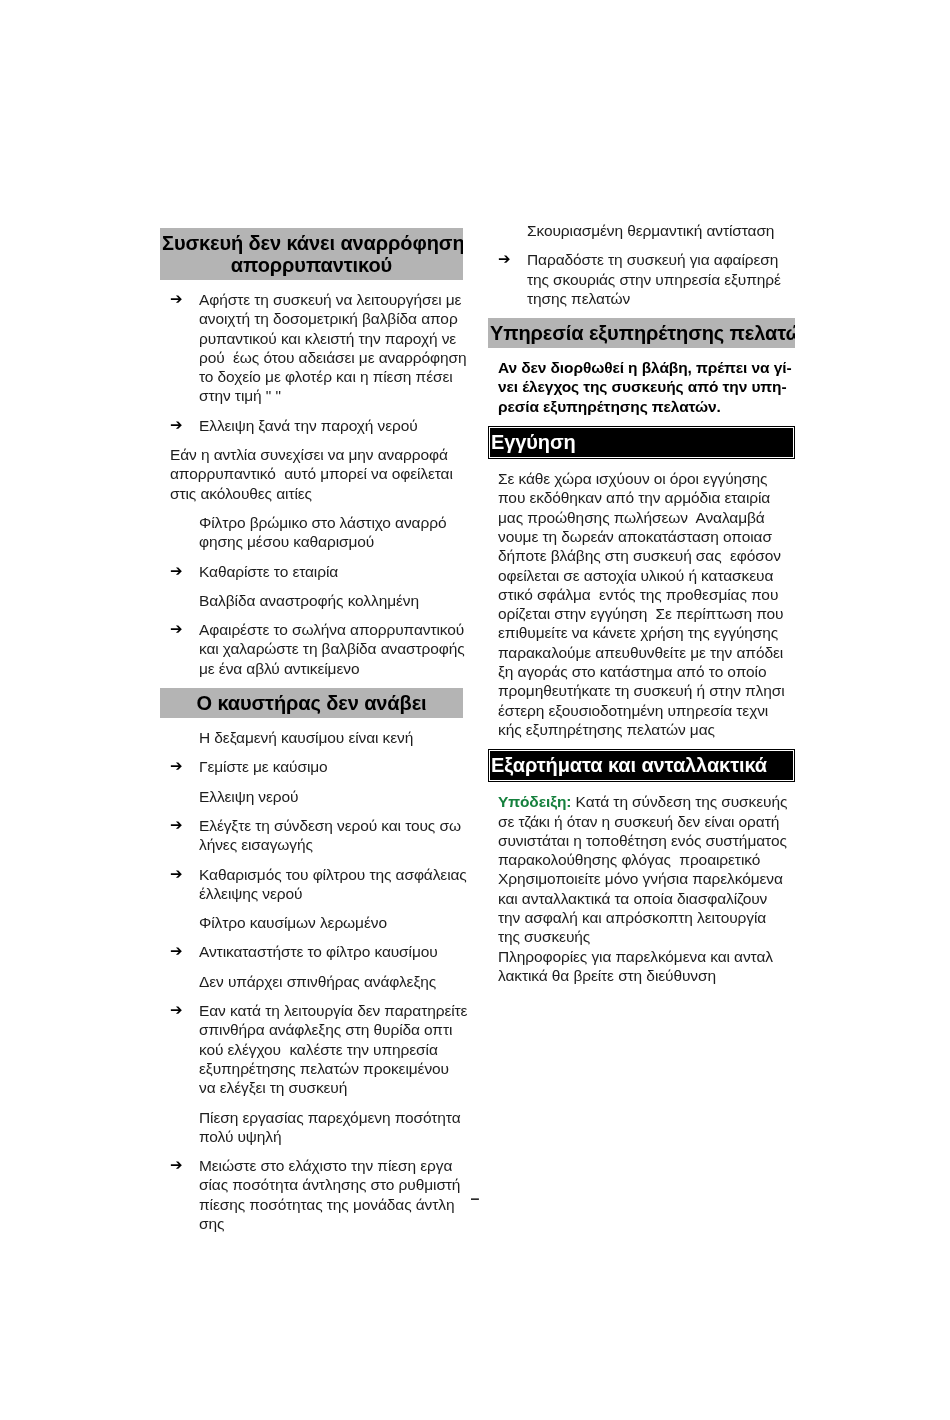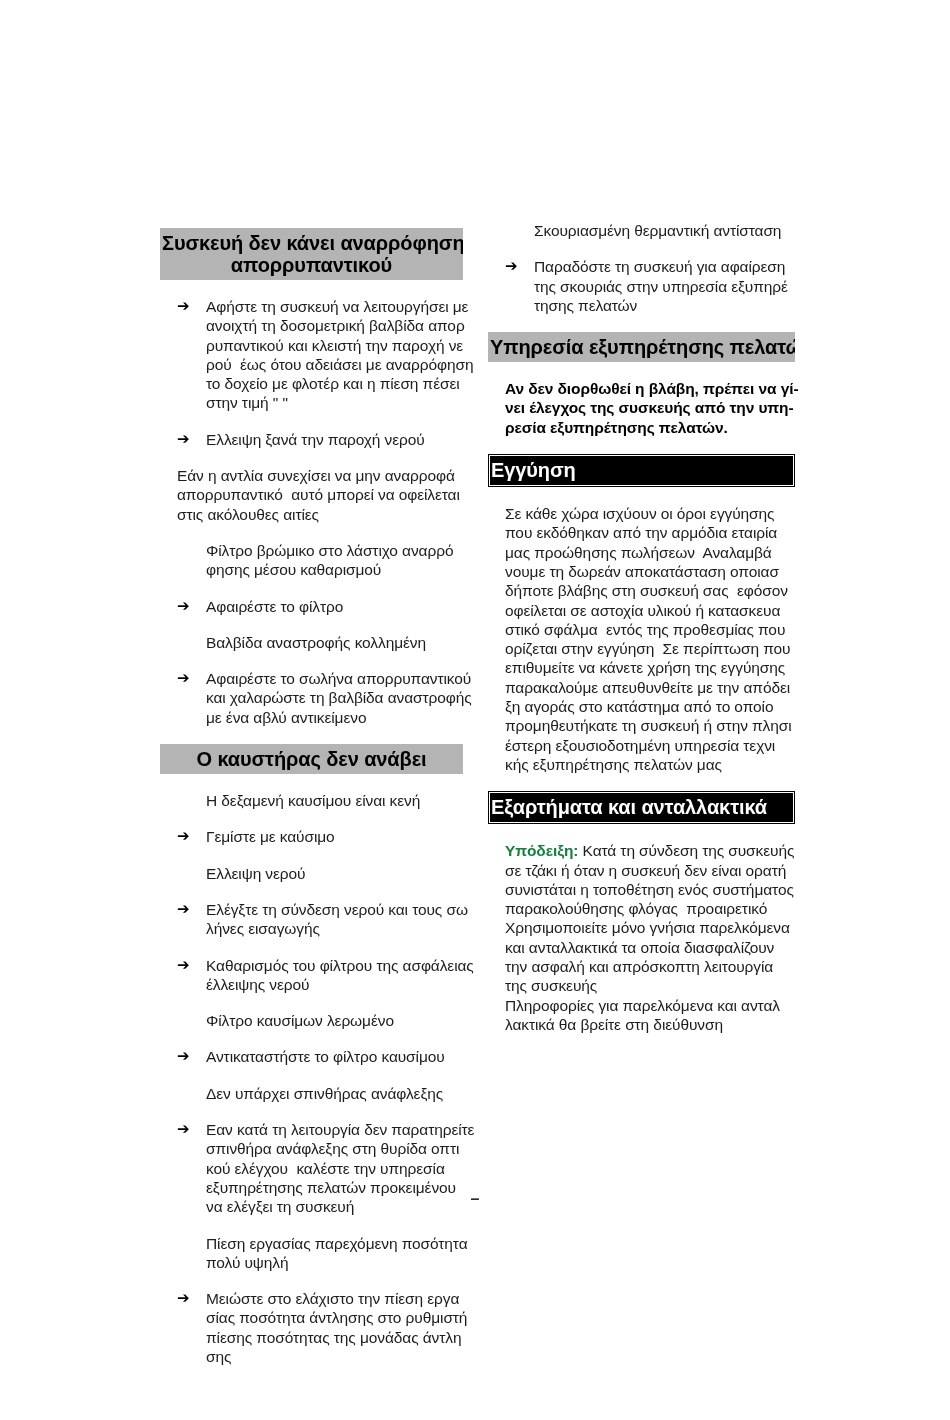--- a/index.html
+++ b/index.html
@@ -9,21 +9,21 @@
   }
   html,body{margin:0;padding:0;background:#ffffff;}
   .page{
     position:relative;width:950px;height:1420px;background:#ffffff;
     font-family:"Liberation Sans","DejaVu Sans",sans-serif;
     color:var(--body-text);overflow:hidden;
   }
   .column{position:absolute;font-size:15.5px;line-height:19.3px;white-space:pre;letter-spacing:-0.1px;}
   #left-col{left:160px;top:228px;width:303px;}
   #right-col{left:488px;top:221px;width:307px;}
-  .block{margin:17px;}
+  .block{margin:10px;}
   .gray-header{
     background:var(--gray-bg);color:#000;text-align:center;font-weight:bold;
     font-size:20px;line-height:22px;padding:4px 2px;margin:4px 0 6px;overflow:hidden;
   }
   .block:first-child{margin-top:0;}
   .black-header{
     background:var(--black-bg);color:#fff;text-align:left;font-weight:bold;
     font-size:20px;line-height:25px;padding:3px 2px;margin:2px 0 7px;
     border:1px solid #000;box-shadow:inset 0 0 0 1px #fff;overflow:hidden;
   }
@@ -43,21 +43,21 @@
 <div class="page">
   <div class="column" id="left-col"><div class="block gray-header">Συσκευή δεν κάνει αναρρόφηση
 απορρυπαντικού</div><div class="block arrow-item"><span class="arrow">➔</span><span>Αφήστε τη συσκευή να λειτουργήσει με
 ανοιχτή τη δοσομετρική βαλβίδα απορ
 ρυπαντικού και κλειστή την παροχή νε
 ρού  έως ότου αδειάσει με αναρρόφηση
 το δοχείο με φλοτέρ και η πίεση πέσει
 στην τιμή " "</span></div><div class="block arrow-item"><span class="arrow">➔</span><span>Ελλειψη ξανά την παροχή νερού</span></div><div class="block paragraph">Εάν η αντλία συνεχίσει να μην αναρροφά
 απορρυπαντικό  αυτό μπορεί να οφείλεται
 στις ακόλουθες αιτίες</div><div class="block indent-item">Φίλτρο βρώμικο στο λάστιχο αναρρό
-φησης μέσου καθαρισμού</div><div class="block arrow-item"><span class="arrow">➔</span><span>Αφαιρέστε το φίλτρο</span></div><div class="block indent-item">Βαλβίδα αναστροφής κολλημένη</div><div class="block arrow-item"><span class="arrow">➔</span><span>Αφαιρέστε το σωλήνα απορρυπαντικού
+φησης μέσου καθαρισμού</div><div class="block arrow-item"><span class="arrow">➔</span><span>Καθαρίστε το εταιρία</span></div><div class="block indent-item">Βαλβίδα αναστροφής κολλημένη</div><div class="block arrow-item"><span class="arrow">➔</span><span>Αφαιρέστε το σωλήνα απορρυπαντικού
 και χαλαρώστε τη βαλβίδα αναστροφής
 με ένα αβλύ αντικείμενο</span></div><div class="block gray-header">Ο καυστήρας δεν ανάβει</div><div class="block indent-item">Η δεξαμενή καυσίμου είναι κενή</div><div class="block arrow-item"><span class="arrow">➔</span><span>Γεμίστε με καύσιμο</span></div><div class="block indent-item">Ελλειψη νερού</div><div class="block arrow-item"><span class="arrow">➔</span><span>Ελέγξτε τη σύνδεση νερού και τους σω
 λήνες εισαγωγής</span></div><div class="block arrow-item"><span class="arrow">➔</span><span>Καθαρισμός του φίλτρου της ασφάλειας
 έλλειψης νερού</span></div><div class="block indent-item">Φίλτρο καυσίμων λερωμένο</div><div class="block arrow-item"><span class="arrow">➔</span><span>Αντικαταστήστε το φίλτρο καυσίμου</span></div><div class="block indent-item">Δεν υπάρχει σπινθήρας ανάφλεξης</div><div class="block arrow-item"><span class="arrow">➔</span><span>Εαν κατά τη λειτουργία δεν παρατηρείτε
 σπινθήρα ανάφλεξης στη θυρίδα οπτι
 κού ελέγχου  καλέστε την υπηρεσία
 εξυπηρέτησης πελατών προκειμένου
 να ελέγξει τη συσκευή</span></div><div class="block indent-item">Πίεση εργασίας παρεχόμενη ποσότητα
 πολύ υψηλή</div><div class="block arrow-item"><span class="arrow">➔</span><span>Μειώστε στο ελάχιστο την πίεση εργα
 σίας ποσότητα άντλησης στο ρυθμιστή

